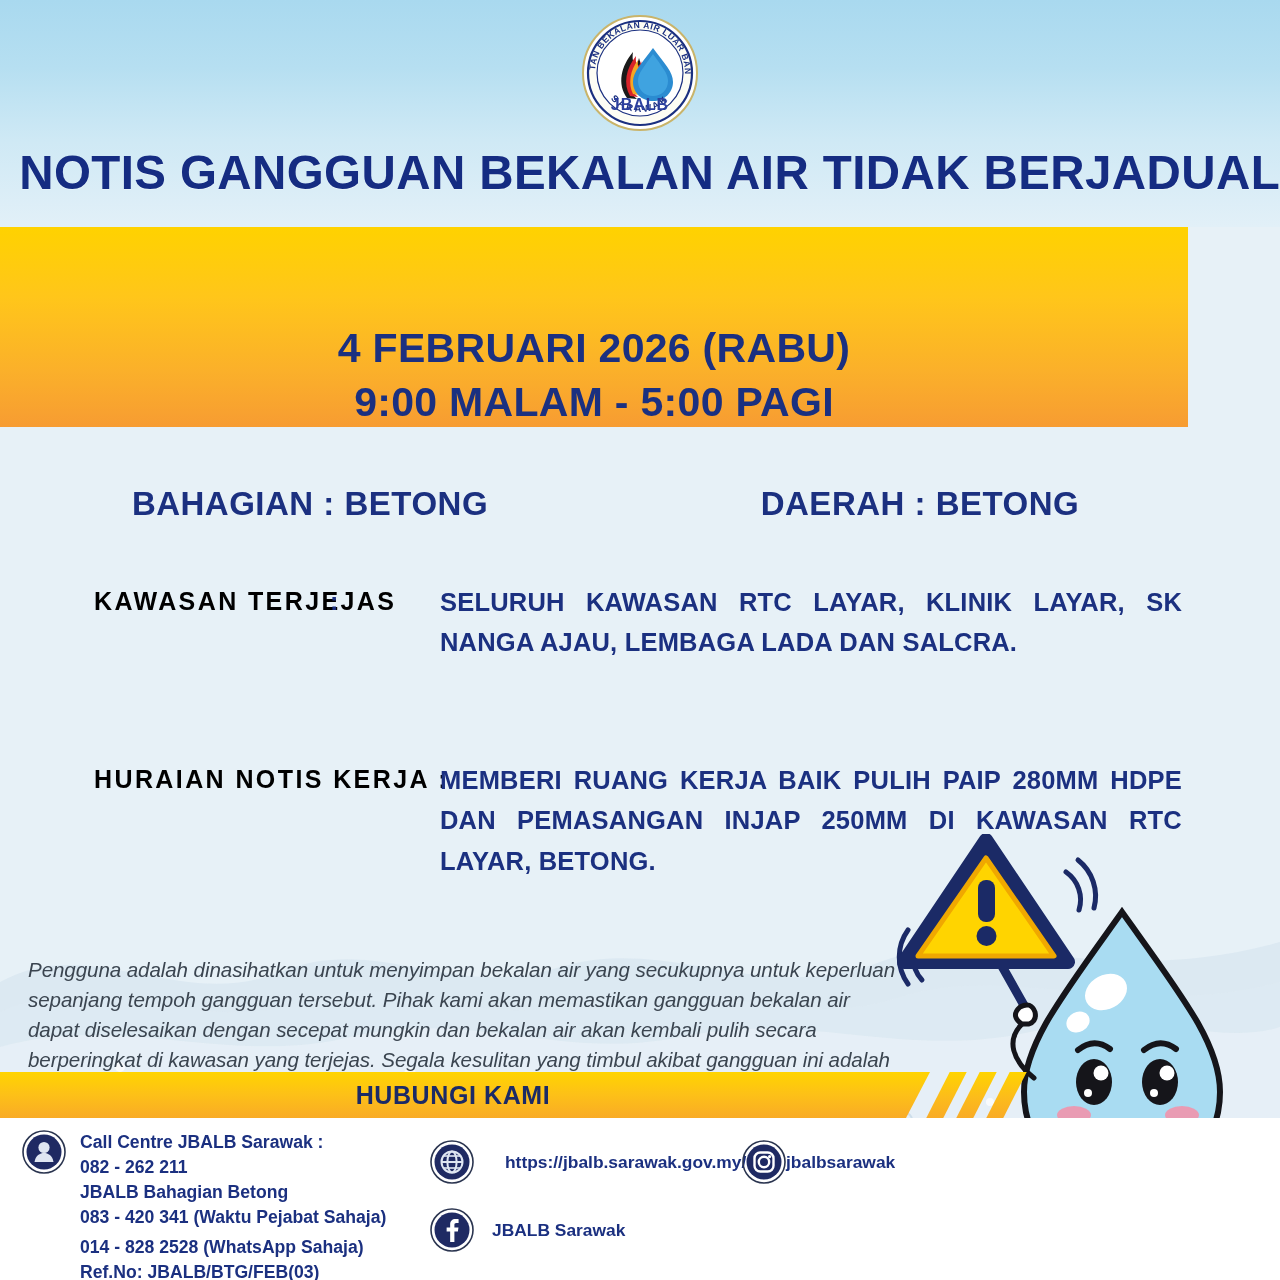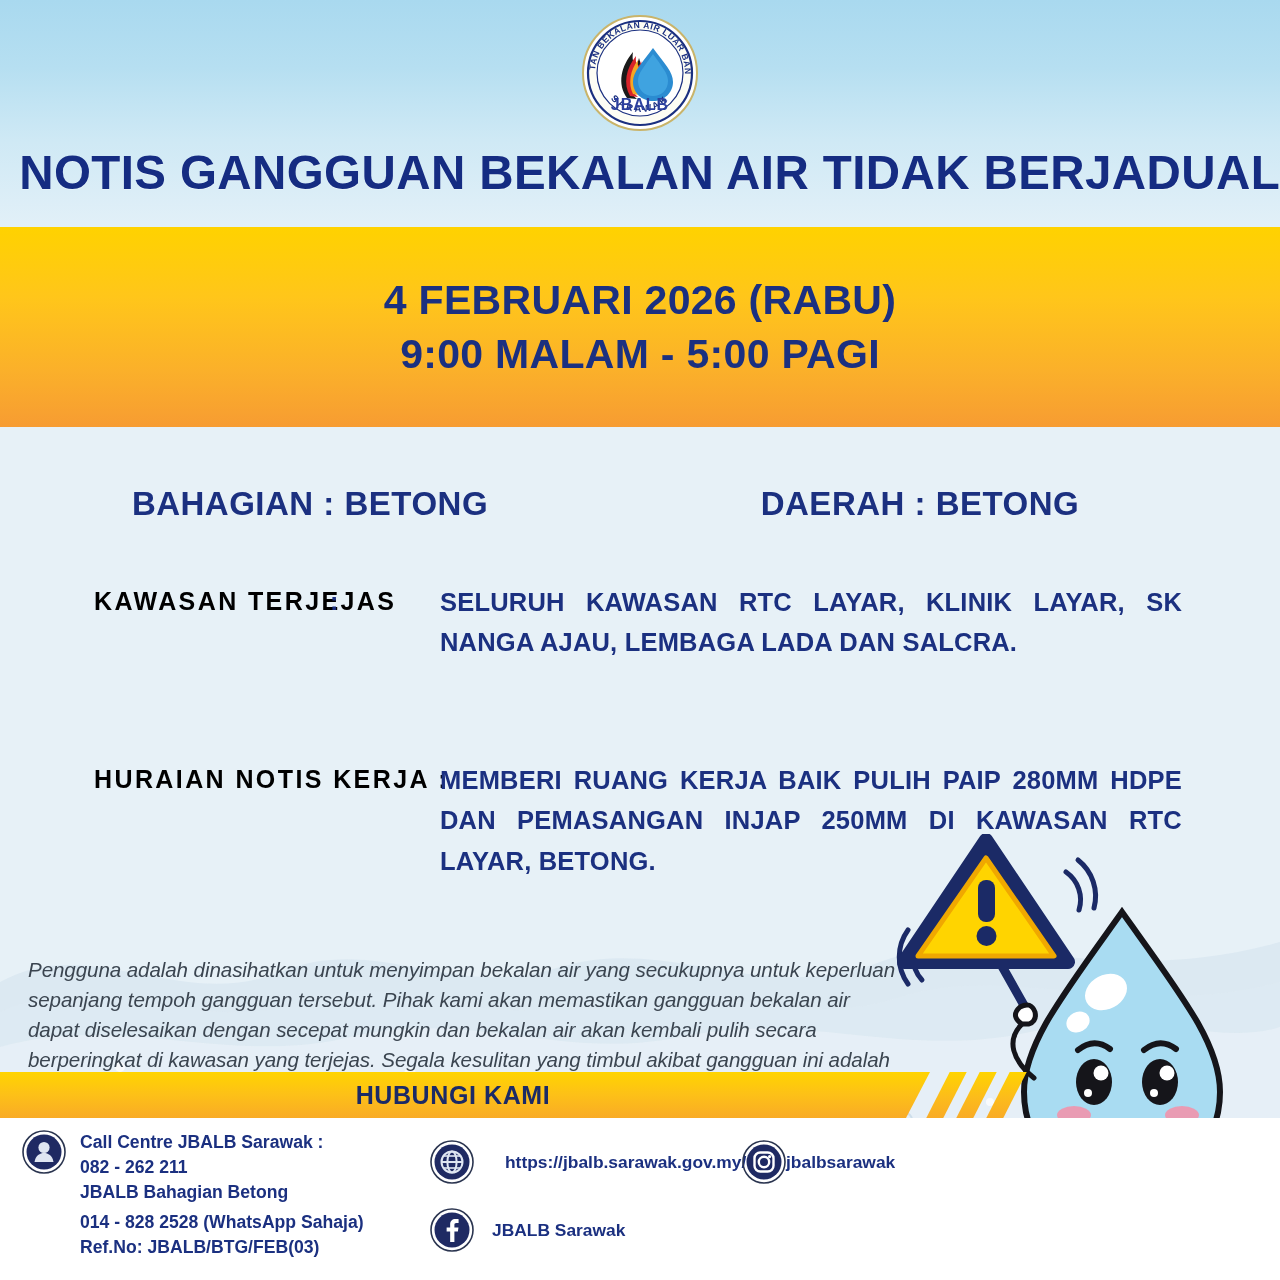--- a/index.html
+++ b/index.html
@@ -35,24 +35,24 @@
     letter-spacing: 0.4px;
     color: #152c82;
     font-family: "Liberation Sans", sans-serif;
     transform: scaleX(0.97);
     white-space: nowrap;
     text-shadow: 0 1px 0 rgba(255,255,255,0.35);
   }
 
   
   .date-banner {
-    position: absolute; left: 0; top: 227px; width: 1280px; height: 200px;
+    position: absolute; left: 0; top: 227px; width: 1188px; height: 200px;
     background: linear-gradient(180deg, #ffd200 0%, #ffc61a 35%, #fbb02a 72%, #f79c32 100%);
     display: flex; flex-direction: column;
-    align-items: center; justify-content: center;
+    align-items: center; justify-content: flex-end;
     gap: 4px;
   }
   .date-line {
     font-size: 41px; font-weight: 700; color: #1b3080;
     letter-spacing: 0.3px; line-height: 1.22;
     font-family: "Liberation Sans", sans-serif;
   }
 
   
   .body-area {
@@ -352,20 +352,21 @@
           <circle cx="22" cy="22" r="21" fill="none" stroke="#2b3550" stroke-width="1.6"></circle>
           <circle cx="22" cy="22" r="17.5" fill="#1f2a63"></circle>
           <circle cx="22" cy="17.5" r="5.6" fill="#dfe6f2"></circle>
           <path d="M12.5,32 C13.5,25.5 18,23 22,23 C26,23 30.5,25.5 31.5,32 Z" fill="#dfe6f2"></path>
         </svg>
       </span>
       <div class="contact-lines">
         <span>Call Centre JBALB Sarawak :</span>
         <span>082 - 262 211</span>
         <span>JBALB Bahagian Betong</span>
+        <span>083 - 420 341 (Waktu Pejabat Sahaja)</span>
         <span class="gap">014 - 828 2528 (WhatsApp Sahaja)</span>
         <span>Ref.No: JBALB/BTG/FEB(03)</span>
       </div>
     </div>
 
     <div class="contact-web">
       <span class="ico">
         <svg viewBox="0 0 44 44">
           <circle cx="22" cy="22" r="21" fill="none" stroke="#2b3550" stroke-width="1.6"></circle>
           <circle cx="22" cy="22" r="17.5" fill="#1f2a63"></circle>

